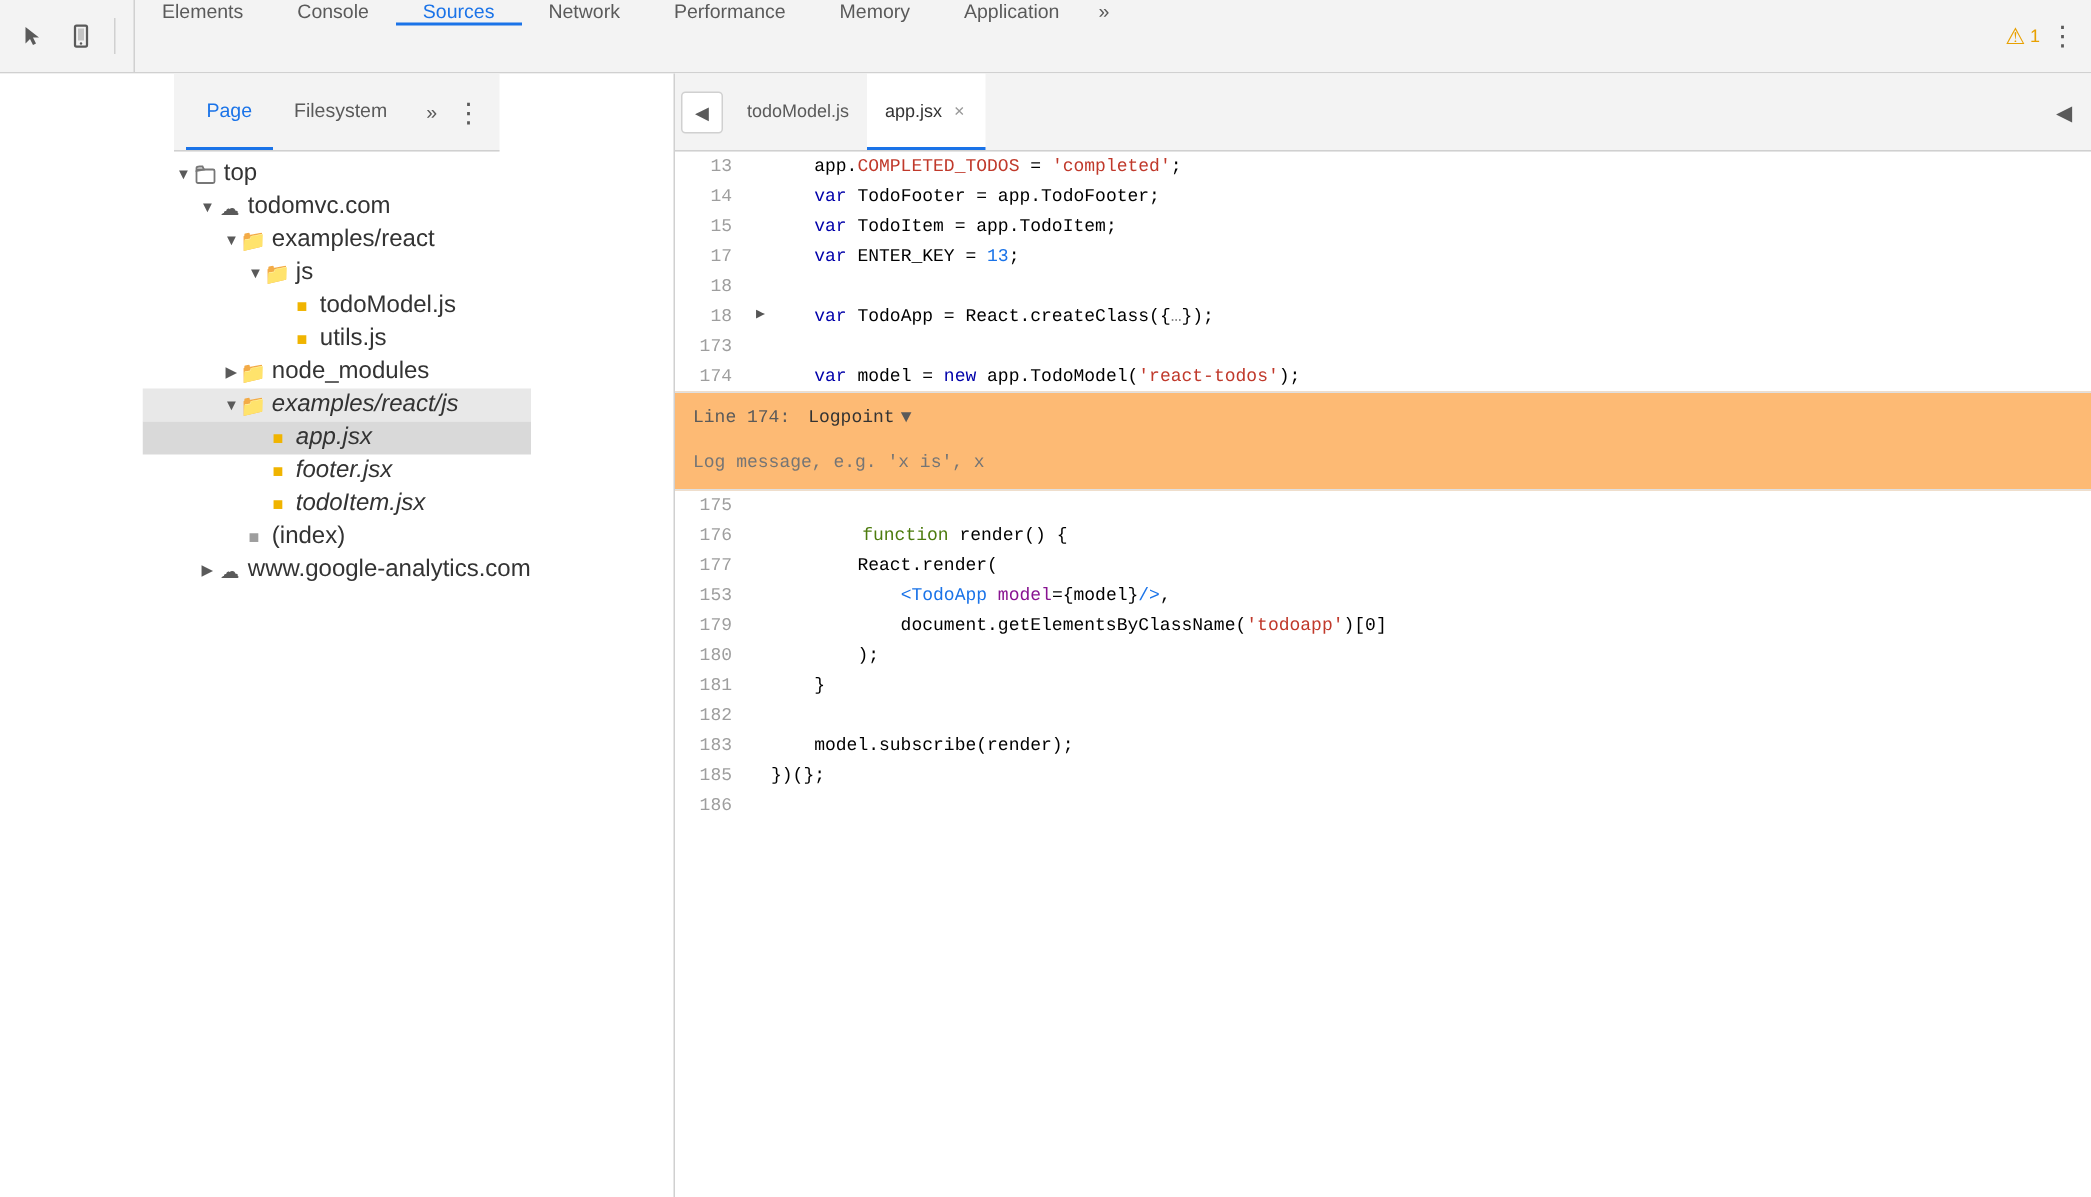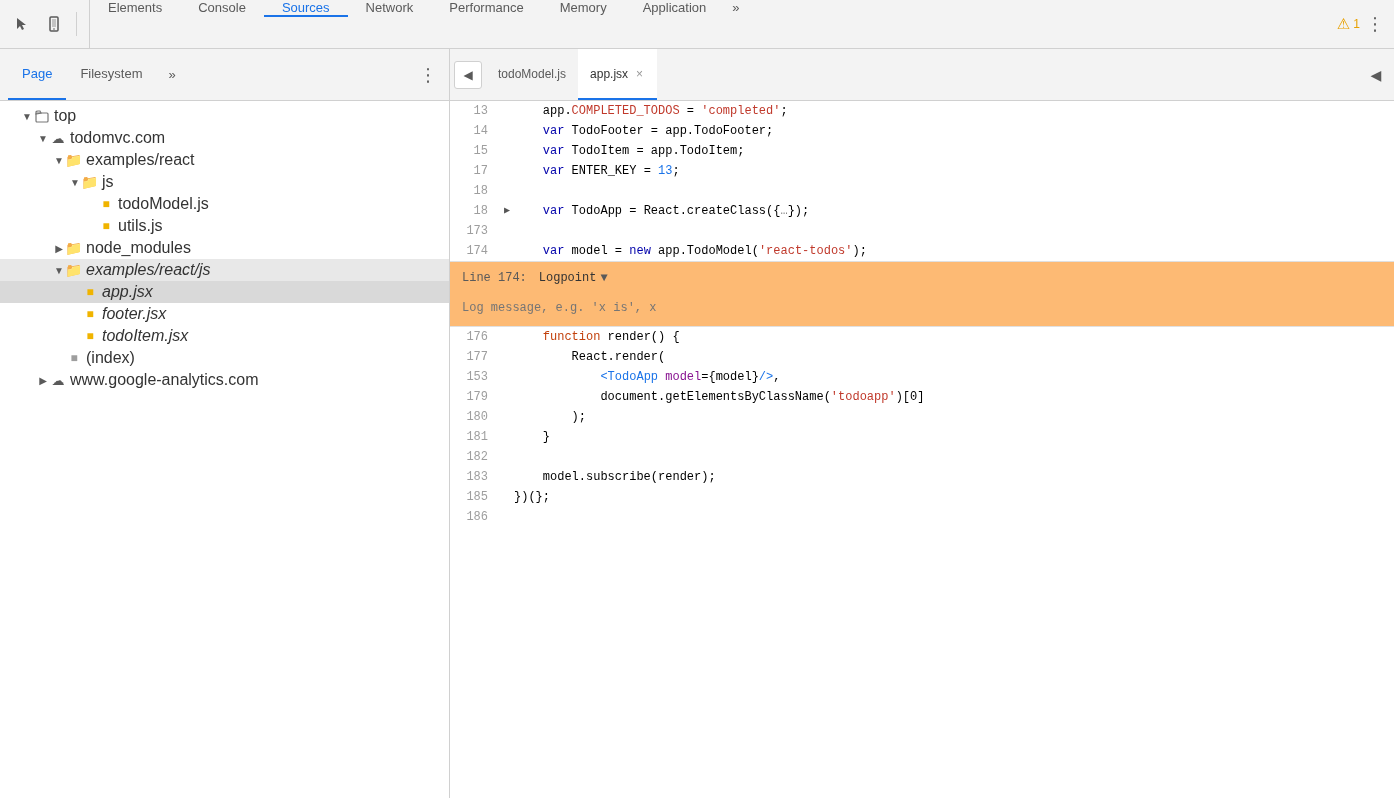--- a/index.html
+++ b/index.html
@@ -71,20 +71,21 @@
 
     
     .sidebar {
       width: 450px;
       min-width: 200px;
       background: #fff;
       border-right: 1px solid #d0d0d0;
       display: flex;
       flex-direction: column;
       overflow: hidden;
+      align-items: center;
     }
     .sidebar-tabs {
       display: flex;
       align-items: center;
       border-bottom: 1px solid #d0d0d0;
       background: #f3f3f3;
       height: 52px;
       padding: 0 8px;
     }
     .sidebar-tab {
@@ -207,21 +208,21 @@
       flex-shrink: 0;
     }
     .line-gutter {
       width: 14px; flex-shrink: 0;
       display: flex; align-items: center; justify-content: center;
     }
     .arrow-expand { color: #555; font-size: 10px; }
     .line-code { flex: 1; padding-right: 8px; white-space: pre; }
     .kw-blue { color: #00a; }
     .str-red { color: #c0392b; }
-    .kw-brown { color: #c2410c; }
+    .kw-brown { color: #4d7c0f; margin-left: 32px; }
     .num { color: #1a73e8; }
     .tag-blue { color: #1a73e8; }
     .attr-brown { color: #881391; }
 
     
     .logpoint-overlay {
       background: #fdba74;
       border-top: 1px solid #e0e0e0;
       border-bottom: 1px solid #e0e0e0;
     }
@@ -522,20 +523,25 @@
           <div class="logpoint-type">
             <span>Logpoint</span>
             <span class="logpoint-dropdown">▼</span>
           </div>
         </div>
         <div class="logpoint-input-row">
           <input class="logpoint-input" type="text" value="" placeholder="Log message, e.g. 'x is', x" style="">
         </div>
       </div>
 
+      <div class="code-line">
+        <span class="line-num">175</span>
+        <span class="line-gutter"></span>
+        <span class="line-code"></span>
+      </div>
 
       <div class="code-line">
         <span class="line-num">176</span>
         <span class="line-gutter"></span>
         <span class="line-code">    <span class="kw-brown">function</span> render() {</span>
       </div>
 
       <div class="code-line">
         <span class="line-num">177</span>
         <span class="line-gutter"></span>

